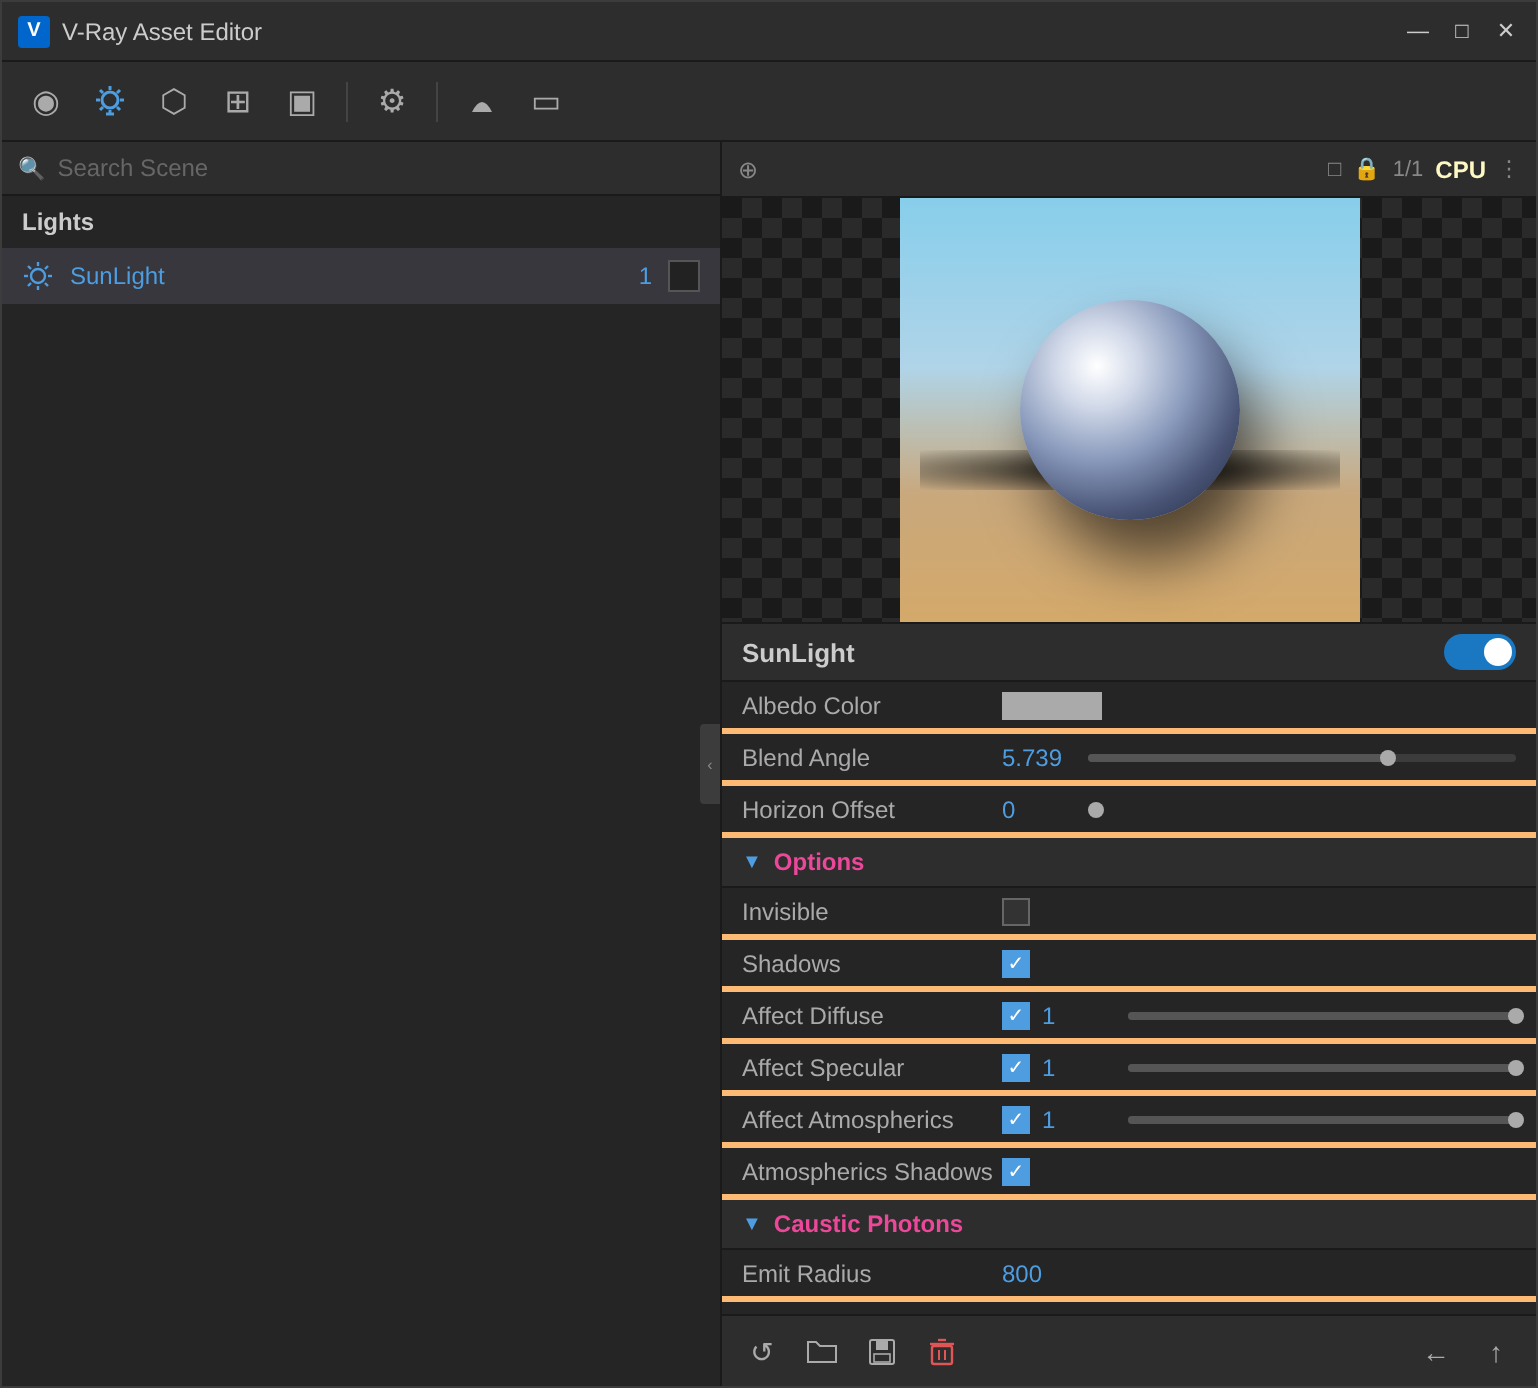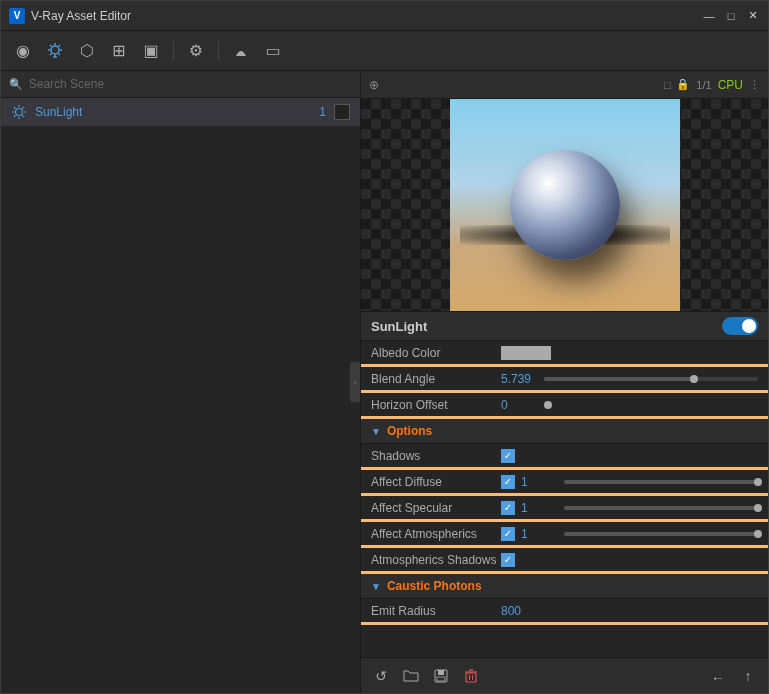--- a/index.html
+++ b/index.html
@@ -214,23 +214,23 @@
     }
     .preview-render-info {
       margin-left: auto;
       display: flex;
       align-items: center;
       gap: 6px;
       color: #888;
       font-size: 11px;
     }
     .preview-render-info .cpu-label {
-      color: #84cc16;
-      font-size: 12px;
-      font-weight: 400;
+      color: #fef9c3;
+      font-size: 12px;
+      font-weight: 700;
     }
 
     
     .preview-canvas {
       width: 100%;
       height: calc(100% - 28px);
       background:
         repeating-conic-gradient(#2a2a2a 0% 25%, #1a1a1a 0% 50%) 0 0 / 20px 20px;
       position: relative;
       overflow: hidden;
@@ -385,21 +385,21 @@
     .group-header {
       display: flex;
       align-items: center;
       padding: 5px 10px;
       background: #2d2d2d;
       cursor: pointer;
       border-bottom: 1px solid #1a1a1a;
     }
     .group-header-label {
       font-size: 12px;
-      color: #f97316;
+      color: #ec4899;
       font-weight: 600;
     }
     .group-arrow {
       color: #4d9de0;
       margin-right: 6px;
       font-size: 10px;
     }
 
     
     .bottom-bar {
@@ -494,20 +494,21 @@
   <div class="main-content">
 
     <div class="left-panel" style="position:relative;">
 
       <div class="search-bar">
         <span class="search-icon">🔍</span>
         <input class="search-input" placeholder="Search Scene" type="text" style="">
       </div>
 
       <div class="scene-list">
+        <div class="section-header">Lights</div>
         <div class="list-item selected">
           <span class="list-item-icon">
             <svg width="16" height="16" viewBox="0 0 16 16">
               <circle cx="8" cy="8" r="3.5" stroke="#4d9de0" stroke-width="1.2" fill="none"></circle>
               <line x1="8" y1="1" x2="8" y2="3" stroke="#4d9de0" stroke-width="1.2"></line>
               <line x1="8" y1="13" x2="8" y2="15" stroke="#4d9de0" stroke-width="1.2"></line>
               <line x1="1" y1="8" x2="3" y2="8" stroke="#4d9de0" stroke-width="1.2"></line>
               <line x1="13" y1="8" x2="15" y2="8" stroke="#4d9de0" stroke-width="1.2"></line>
               <line x1="3" y1="3" x2="4.5" y2="4.5" stroke="#4d9de0" stroke-width="1.2"></line>
               <line x1="11.5" y1="11.5" x2="13" y2="13" stroke="#4d9de0" stroke-width="1.2"></line>
@@ -577,20 +578,24 @@
           <span class="prop-label">Horizon Offset</span>
           <span class="prop-value">0</span>
           <div class="prop-dot"></div>
         </div>
 
         <div class="group-header">
           <span class="group-arrow">▼</span>
           <span class="group-header-label">Options</span>
         </div>
 
+        <div class="prop-row">
+          <span class="prop-label">Invisible</span>
+          <div class="prop-checkbox unchecked"></div>
+        </div>
 
         <div class="prop-row">
           <span class="prop-label">Shadows</span>
           <div class="prop-checkbox checked">✓</div>
         </div>
 
         <div class="prop-row">
           <span class="prop-label">Affect Diffuse</span>
           <div class="prop-checkbox checked" style="margin-right:6px;">✓</div>
           <span class="prop-value">1</span>

